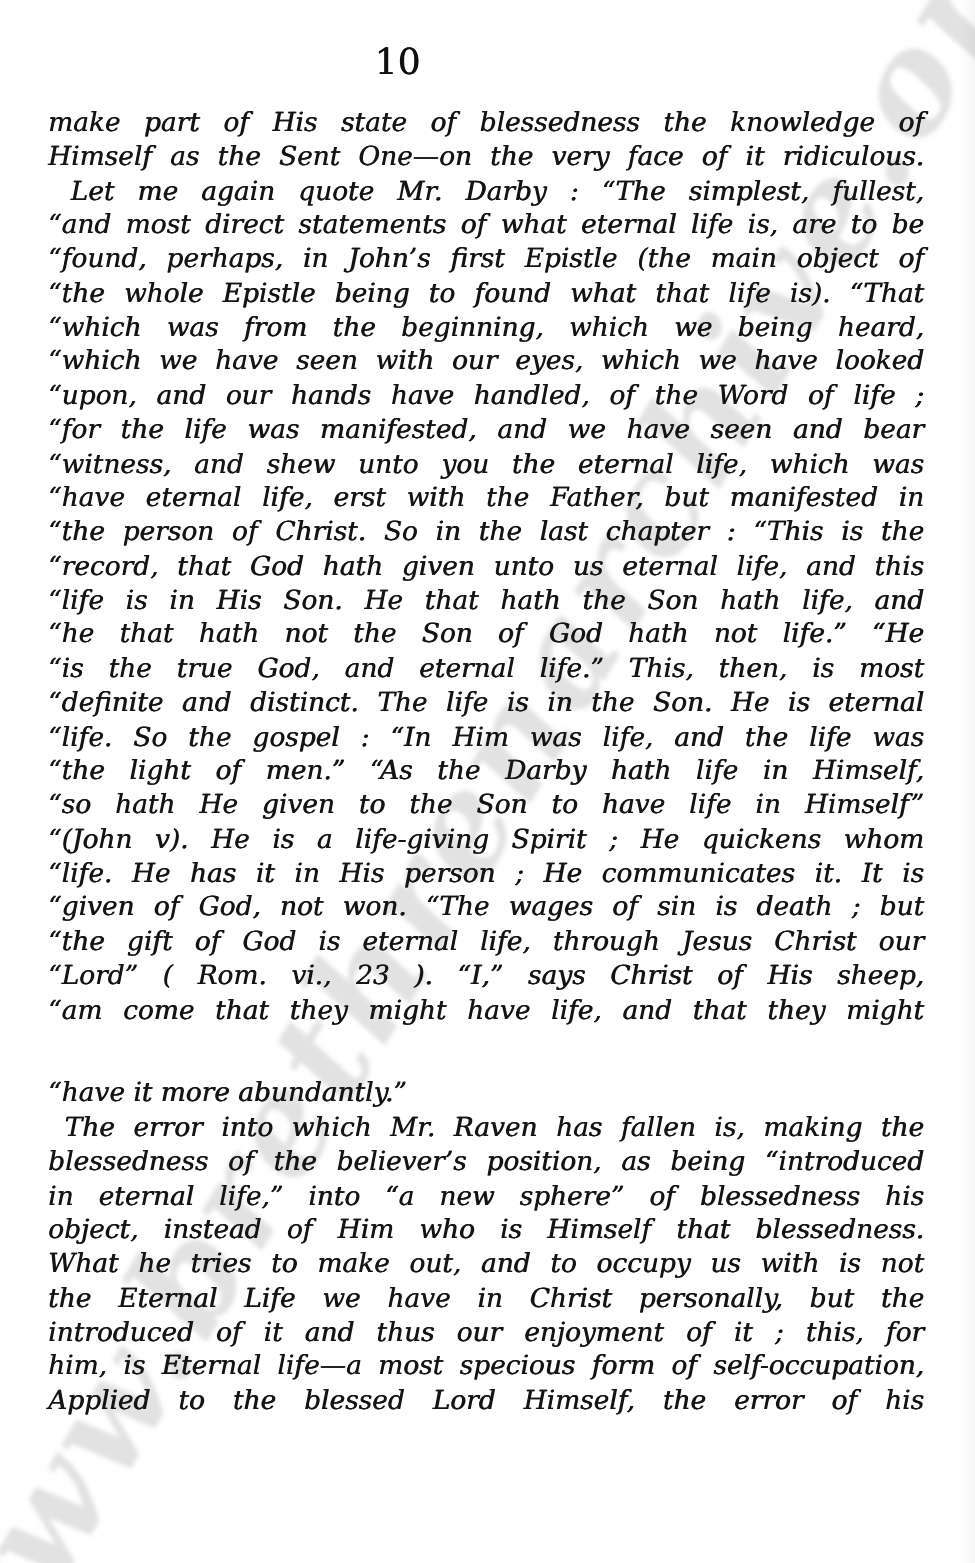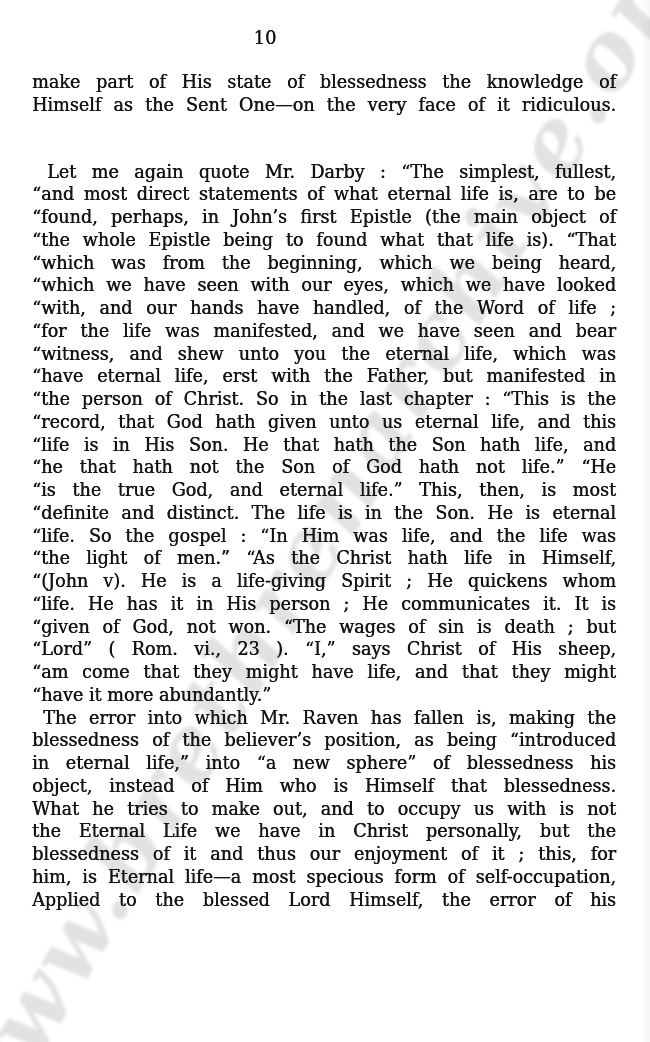--- a/index.html
+++ b/index.html
@@ -18,72 +18,75 @@
     position:absolute;left:50%;top:50%;
     transform:translate(-50%,-50%) rotate(-59deg);
     font-family:"DejaVu Serif",serif;font-style:italic;font-weight:bold;
     font-size:92px;letter-spacing:4px;white-space:nowrap;
     color:rgba(178,178,178,0.38);
     filter:blur(1.4px);
     z-index:0;user-select:none;
   }
   .pageno{
     position:absolute;top:27px;left:265px;transform:translateX(-50%);
-    font-size:18px;color:#101010;z-index:2;
+    font-size:24px;color:#101010;z-index:2;
     text-shadow:0.3px 0 0 currentColor;
   }
   .text{
     position:absolute;left:32px;top:71px;width:584px;
     font-size:17.6px;color:#141414;z-index:2;
   }
   .ln{
     height:22.75px;line-height:22.75px;
     text-align:justify;text-align-last:justify;
     text-shadow:0.4px 0 0 currentColor;
+    font-style:italic;
   }
-  .noj{text-align-last:left;}
-  .ind{text-indent:15px;margin-top:44px;}
+  .noj{text-align-last:left;margin-top:33px;}
+  .ind{text-indent:15px;}
   .ind2{text-indent:11px;}
 </style>
 </head>
 <body>
 
 <div class="wm">www.brethrenarchive.org</div>
 
 <div class="pageno">10</div>
 
 <div class="text">
   <div class="ln">make part of His state of blessedness the knowledge of</div>
   <div class="ln">Himself as the Sent One—on the very face of it ridiculous.</div>
   <div class="ln ind">Let me again quote Mr. Darby : “The simplest, fullest,</div>
   <div class="ln">“and most direct statements of what eternal life is, are to be</div>
   <div class="ln">“found, perhaps, in John’s first Epistle (the main object of</div>
   <div class="ln">“the whole Epistle being to found what that life is).  “That</div>
   <div class="ln">“which was from the beginning, which we being heard,</div>
   <div class="ln">“which we have seen with our eyes, which we have looked</div>
-  <div class="ln">“with, and our hands have handled, of the Word of life ;</div>
+  <div class="ln">“upon, and our hands have handled, of the Word of life ;</div>
   <div class="ln">“for the life was manifested, and we have seen and bear</div>
   <div class="ln">“witness, and shew unto you the eternal life, which was</div>
   <div class="ln">“have eternal life, erst with the Father, but manifested in</div>
   <div class="ln">“the person of Christ.  So in the last chapter : “This is the</div>
   <div class="ln">“record, that God hath given unto us eternal life, and this</div>
   <div class="ln">“life is in His Son.  He that hath the Son hath life, and</div>
   <div class="ln">“he that hath not the Son of God hath not life.”  “He</div>
   <div class="ln">“is the true God, and eternal life.”  This, then, is most</div>
   <div class="ln">“definite and distinct.  The life is in the Son.  He is eternal</div>
   <div class="ln">“life.  So the gospel : “In Him was life, and the life was</div>
-  <div class="ln">“the light of men.”  “As the Christ hath life in Himself,</div>
+  <div class="ln">“the light of men.”  “As the Darby hath life in Himself,</div>
+  <div class="ln">“so hath He given to the Son to have life in Himself”</div>
   <div class="ln">“(John v).  He is a life-giving Spirit ; He quickens whom</div>
   <div class="ln">“life.  He has it in His person ; He communicates it.  It is</div>
   <div class="ln">“given of God, not won.  “The wages of sin is death ; but</div>
+  <div class="ln">“the gift of God is eternal life, through Jesus Christ our</div>
   <div class="ln">“Lord” ( Rom. vi., 23 ).  “I,” says Christ of His sheep,</div>
   <div class="ln">“am come that they might have life, and that they might</div>
   <div class="ln noj">“have it more abundantly.”</div>
   <div class="ln ind2">The error into which Mr. Raven has fallen is, making the</div>
   <div class="ln">blessedness of the believer’s position, as being “introduced</div>
   <div class="ln">in eternal life,” into “a new sphere” of blessedness his</div>
   <div class="ln">object, instead of Him who is Himself that blessedness.</div>
   <div class="ln">What he tries to make out, and to occupy us with is not</div>
   <div class="ln">the Eternal Life we have in Christ personally, but the</div>
-  <div class="ln">blessedness of it and thus our enjoyment of it ; this, for</div>
+  <div class="ln">introduced of it and thus our enjoyment of it ; this, for</div>
   <div class="ln">him, is Eternal life—a most specious form of self-occupation,</div>
   <div class="ln">Applied to the blessed Lord Himself, the error of his</div>
 </div>
 
 </body></html>

